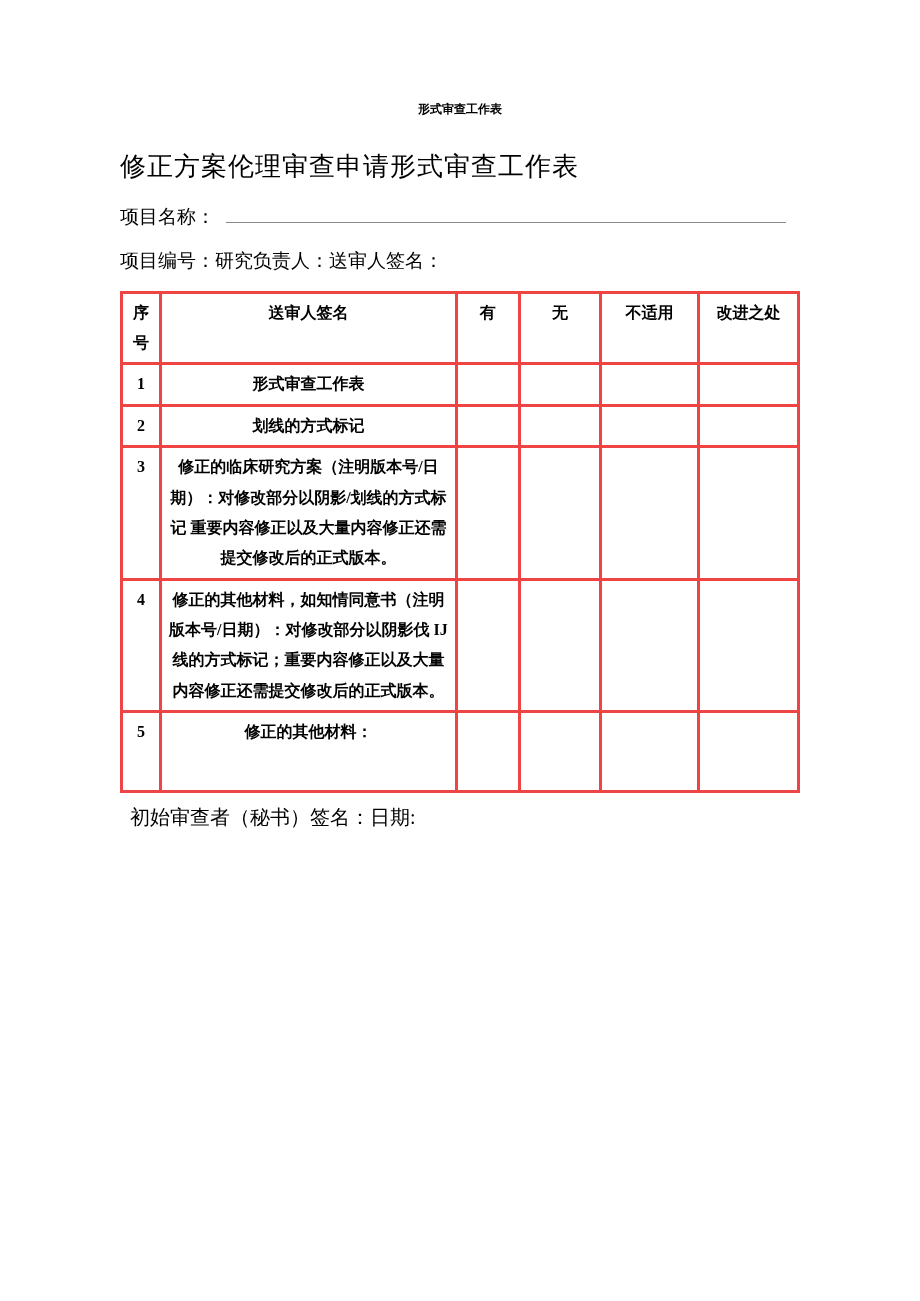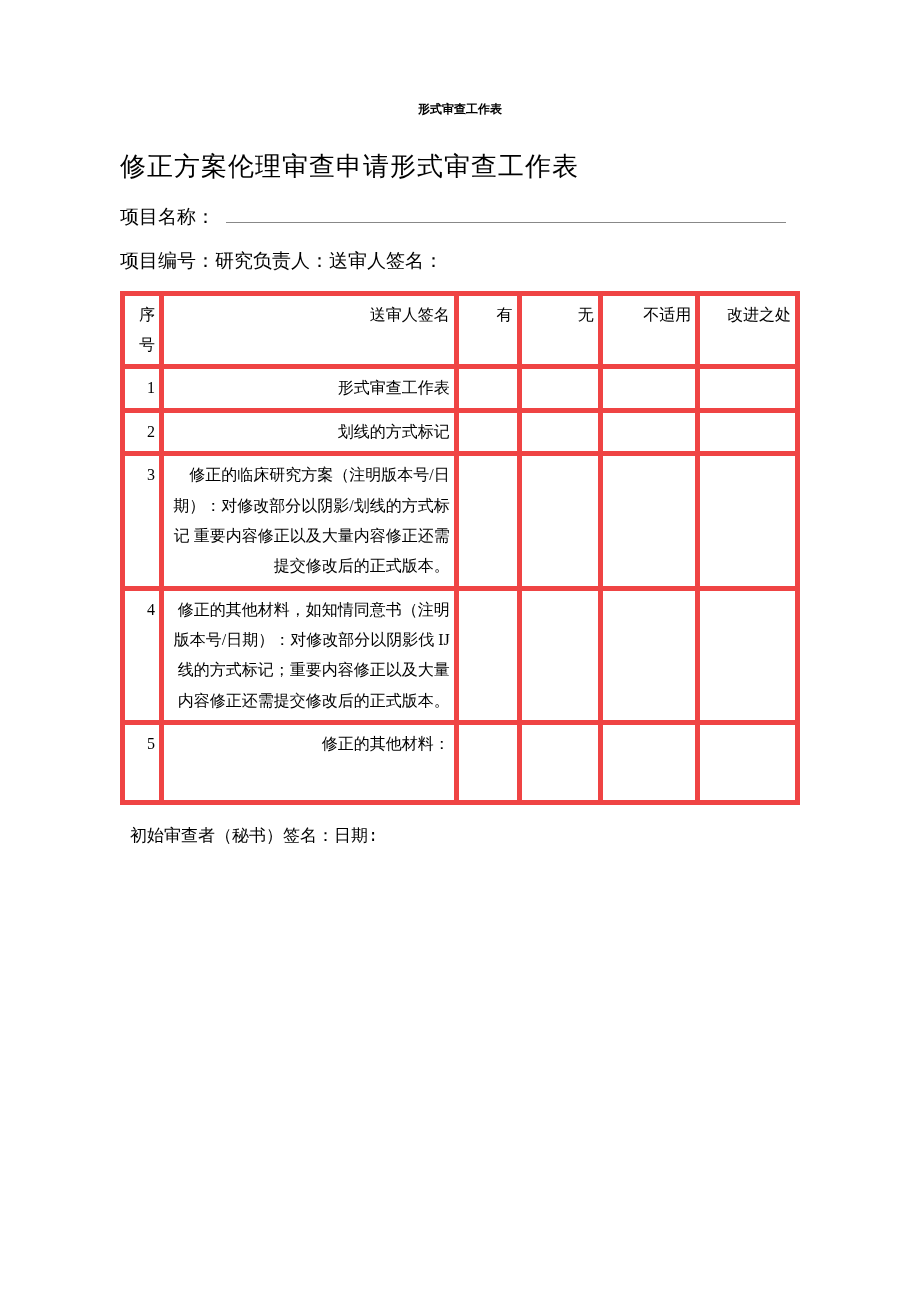--- a/index.html
+++ b/index.html
@@ -41,36 +41,35 @@
       margin-top: 6px;
       table-layout: fixed;
     }
     col.col-seq { width: 36px; }
     col.col-name { width: 272px; }
     col.col-yes { width: 58px; }
     col.col-no { width: 75px; }
     col.col-na { width: 90px; }
     col.col-improve { width: 92px; }
     th, td {
-      border: 5px solid #ef4444;
+      border: 3px solid #ef4444;
       padding: 4px 4px;
       vertical-align: top;
       font-size: 16px;
       line-height: 1.9;
-      font-weight: normal;
-      text-align: right;
+      font-weight: bold;
+      text-align: center;
       word-break: break-all;
     }
     th.seq-header { vertical-align: bottom; }
     .tall-row td { height: 80px; }
     .footer-line {
-      font-size: 17px;
-      margin-top: 18px;
+      font-size: 20px;
+      margin-top: 8px;
       margin-left: 10px;
-      font-family: Liberation Mono, monospace;
     }
   </style>
 </head>
 <body>
 
 <div class="page-title">形式审查工作表</div>
 
 <div class="section-title">修正方案伦理审查申请形式审查工作表</div>
 
 <div class="meta-line">

